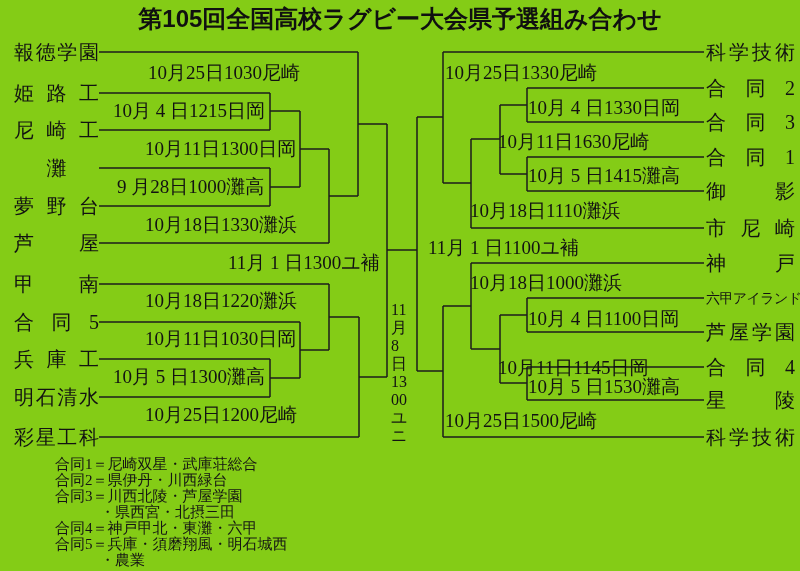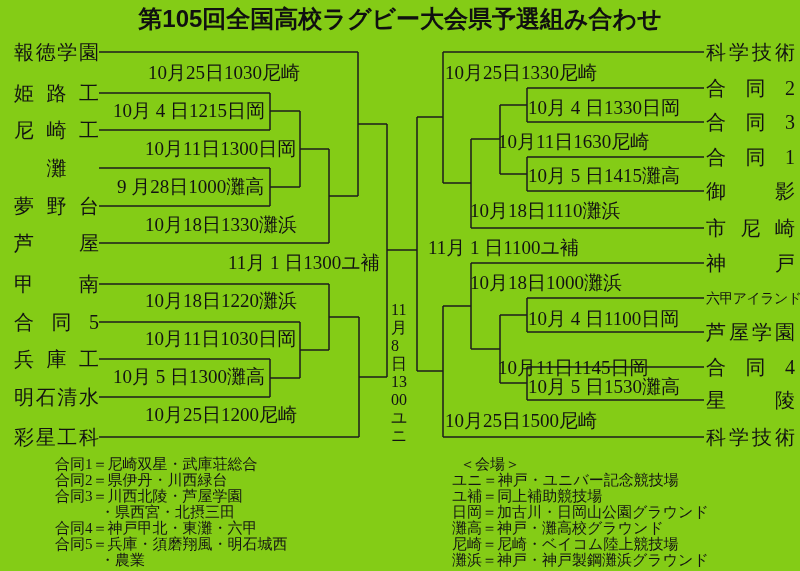--- a/index.html
+++ b/index.html
@@ -192,25 +192,14 @@
   <div class="notes" id="notes-left">
       <div class="note-line">合同1＝尼崎双星・武庫荘総合</div>
       <div class="note-line">合同2＝県伊丹・川西緑台</div>
       <div class="note-line">合同3＝川西北陵・芦屋学園</div>
       <div class="note-line">　　　・県西宮・北摂三田</div>
       <div class="note-line">合同4＝神戸甲北・東灘・六甲</div>
       <div class="note-line">合同5＝兵庫・須磨翔風・明石城西</div>
       <div class="note-line">　　　・農業</div>
     </div>
 
-  <div class="notes" id="notes-right">
-    <div class="venues-header">＜会場＞</div>
-    <div id="venue-lines">
-        <div class="note-line">ユニ＝神戸・ユニバー記念競技場</div>
-        <div class="note-line">ユ補＝同上補助競技場</div>
-        <div class="note-line">日岡＝加古川・日岡山公園グラウンド</div>
-        <div class="note-line">灘高＝神戸・灘高校グラウンド</div>
-        <div class="note-line">尼崎＝尼崎・ベイコム陸上競技場</div>
-        <div class="note-line">灘浜＝神戸・神戸製鋼灘浜グラウンド</div>
-      </div>
-  </div>
 
 </div>
 
 </body></html>

